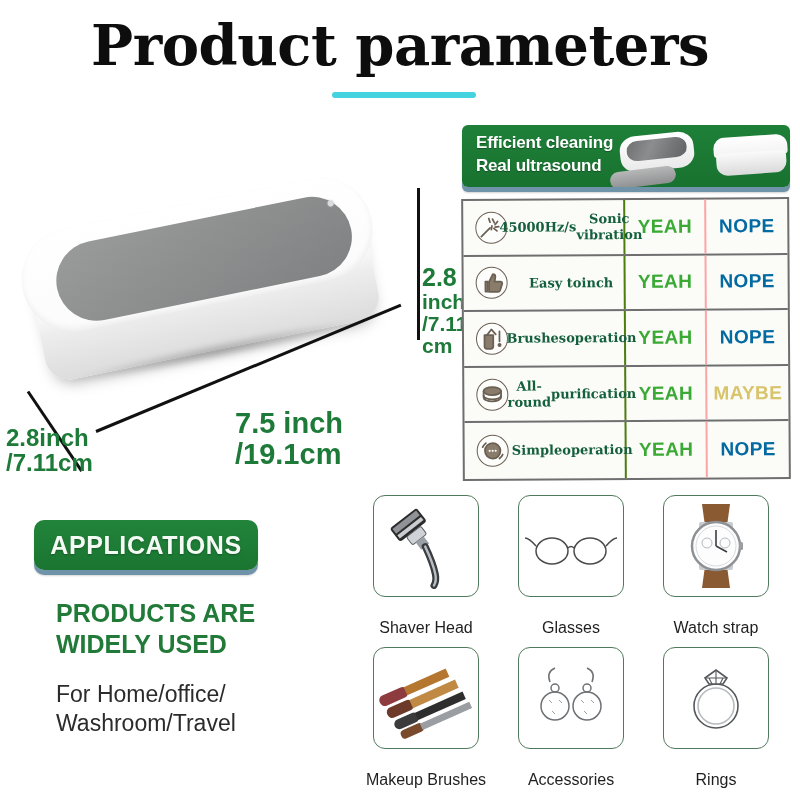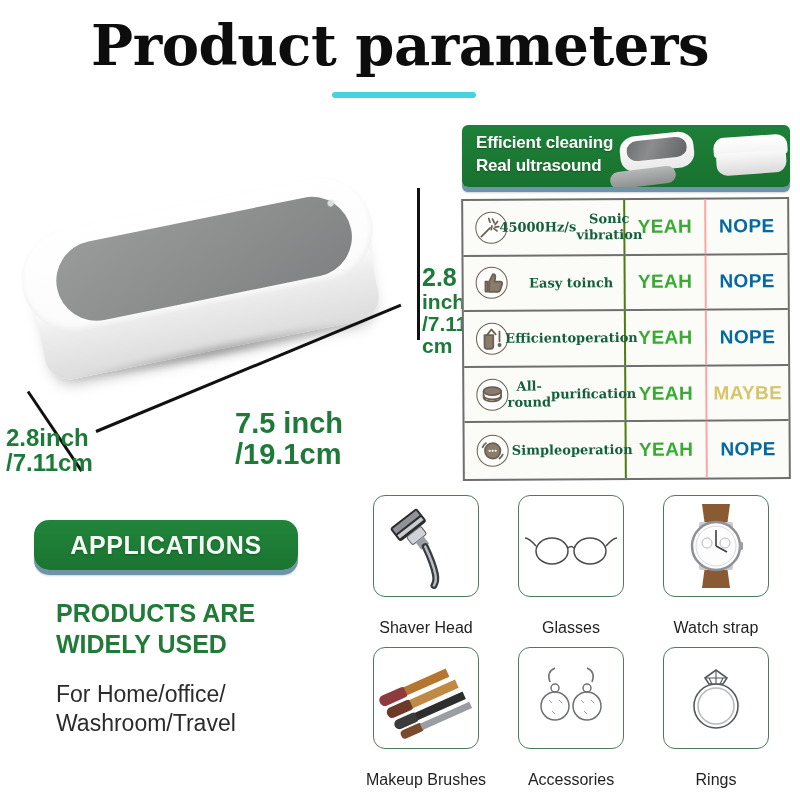--- a/index.html
+++ b/index.html
@@ -159,23 +159,23 @@
   .c-b.maybe{color:#d8c46b;}
   .ico-circle{
     width:30px;height:30px;border-radius:50%;
     border:1.7px solid #6b6054;
     display:flex;align-items:center;justify-content:center;
     background:#fdfdfb;
   }
 
   
   .apps-badge{
-    position:absolute;left:34px;top:520px;width:264px;height:50px;
+    position:absolute;left:34px;top:520px;width:224px;height:50px;
     background:linear-gradient(180deg,#21843a 0%,#1a7531 100%);
-    border-radius:15px;
+    border-radius:10px;
     box-shadow:0 5px 0 0 #6f93a8, 0 6px 2px 0 rgba(0,0,0,.16);
     display:flex;align-items:center;justify-content:center;
   }
   .apps-badge span{
     color:#f4fbf4;font-weight:700;font-size:25px;letter-spacing:.6px;
     text-shadow:0 1px 2px rgba(0,0,0,.28);
   }
   .apps-head{
     position:absolute;left:56px;top:598px;width:280px;
     color:#227a38;font-weight:700;font-size:25px;line-height:1.22;
@@ -303,21 +303,21 @@
           <div class="ico-circle">
             <svg viewBox="0 0 24 24" width="100%" height="100%" fill="none" stroke="#6b6054" stroke-width="1.4" stroke-linecap="round" stroke-linejoin="round">
               <path d="M6 9h7v9a2 2 0 01-2 2H8a2 2 0 01-2-2z" fill="#8a7c6b" stroke="#6b6054"></path>
               <path d="M8 9 L11.5 4.5 L15 8.5"></path>
               <path d="M18 6v8"></path>
               <circle cx="18" cy="17" r=".9" fill="#6b6054"></circle>
             </svg>
           </div>
         </div>
         <div class="c-label">
-          <div>Efficient</div>
+          <div>Brushes</div>
           <div>operation</div>
         </div>
         <div class="c-a">YEAH</div>
         <div class="c-b">NOPE</div>
       </div>
       <div class="cmp-row">
         <div class="c-icon">
           <div class="ico-circle">
             <svg viewBox="0 0 24 24" width="100%" height="100%" fill="none" stroke="#6b6054" stroke-width="1.4" stroke-linecap="round" stroke-linejoin="round">
               <ellipse cx="12" cy="9" rx="7" ry="3.2" fill="#8a7c6b" stroke="#6b6054"></ellipse>

